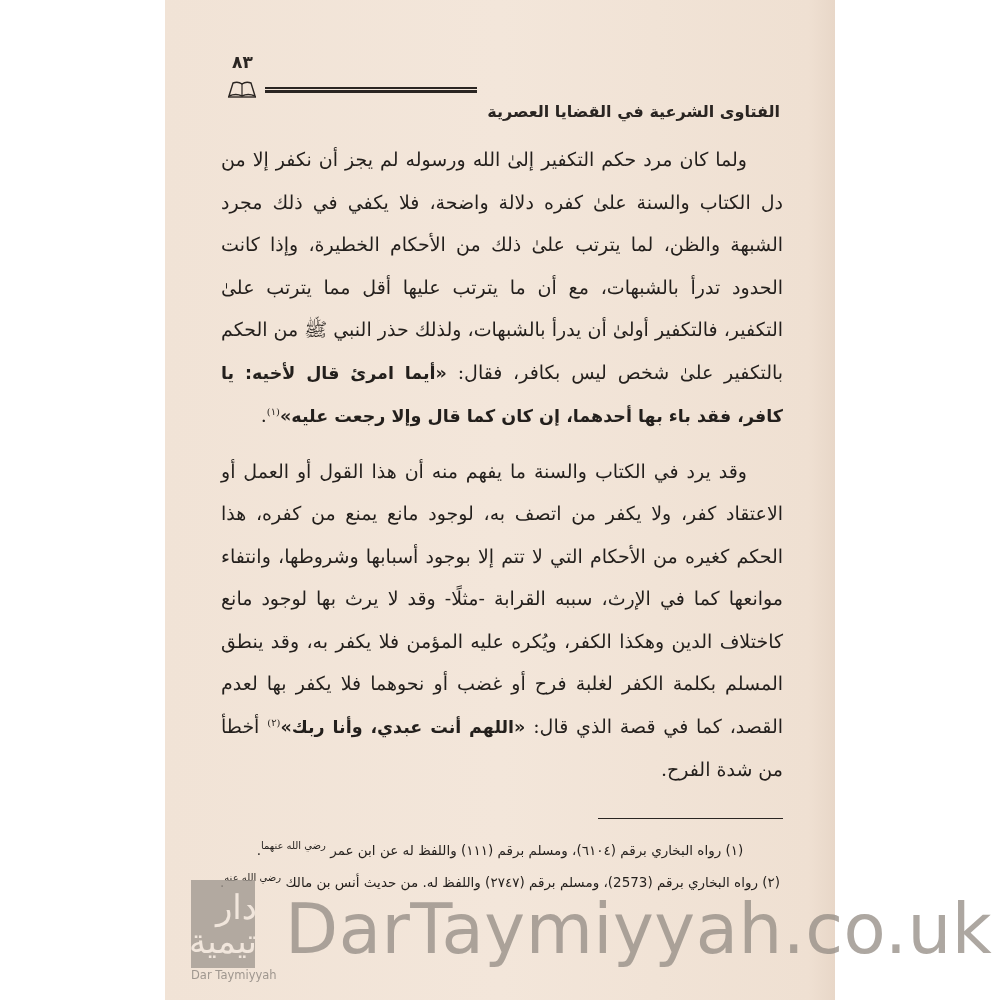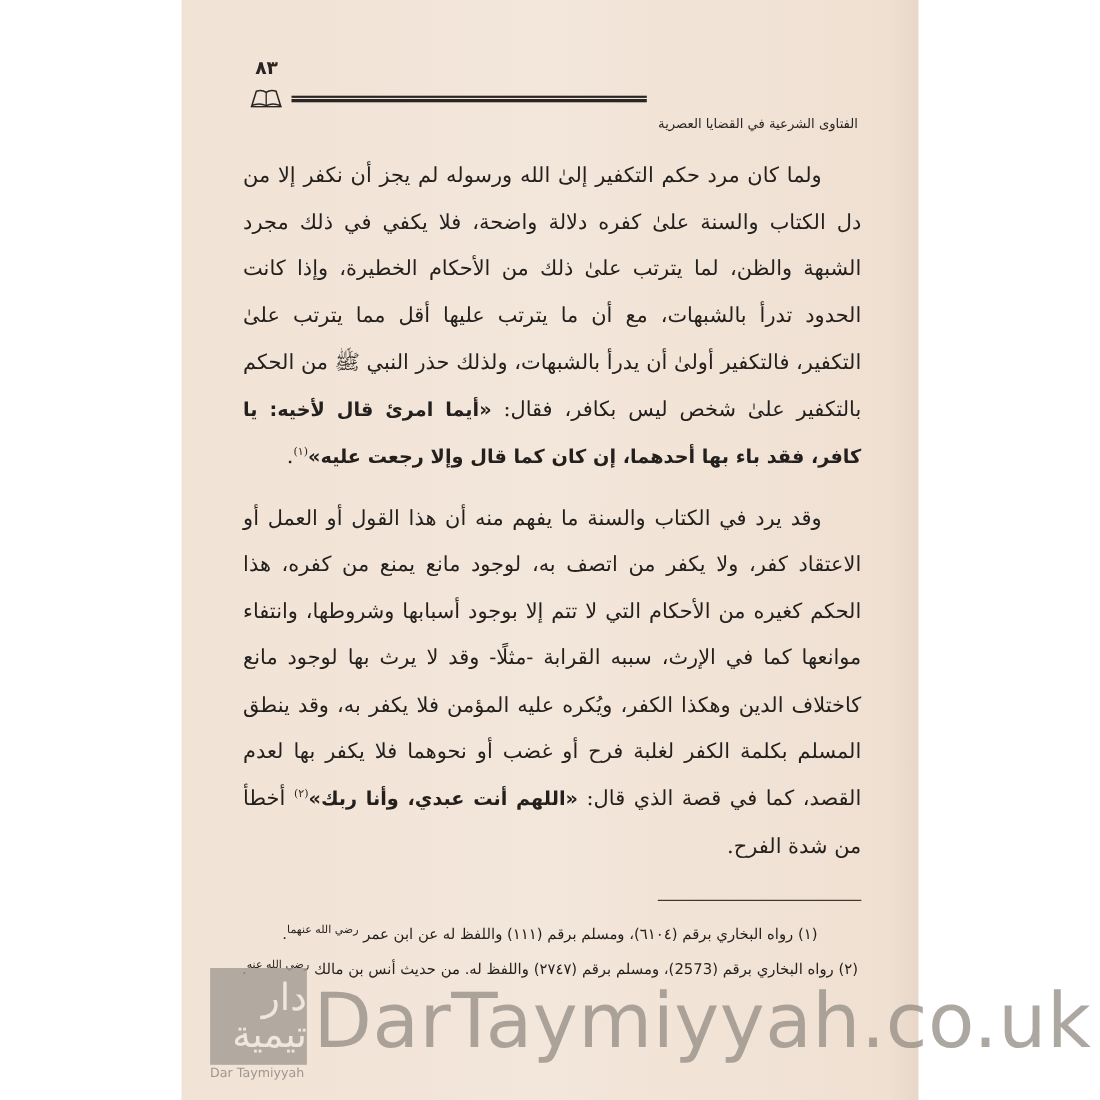--- a/index.html
+++ b/index.html
@@ -36,22 +36,22 @@
       right: 55px;
       top: 74px;
       height: 30px;
       display: flex;
       flex-direction: row-reverse;
       align-items: center;
     }
     .running-title {
       direction: rtl;
       font-family: "DejaVu Sans", sans-serif;
-      font-weight: normal;
-      font-size: 12px;
+      font-weight: bold;
+      font-size: 16px;
       color: #2a2522;
       white-space: nowrap;
       margin-left: 10px;
       margin-top: 45px;
     }
     .header-rule {
       flex: 1;
       height: 6px;
       border-top: 2px solid #2a2522;
       border-bottom: 3px solid #2a2522;
@@ -118,21 +118,21 @@
       margin: 0;
     }
     .honorific {
       font-size: 10px;
       vertical-align: super;
     }
     .watermark-logo {
       position: absolute;
       left: 26px;
       top: 880px;
-      width: 88px;
+      width: 64px;
       height: 88px;
       background: rgba(160, 152, 145, 0.78);
       display: flex;
       align-items: center;
       justify-content: center;
       font-family: "DejaVu Serif", serif;
       color: #f1e6dc;
       font-size: 34px;
       direction: rtl;
       line-height: 1;

